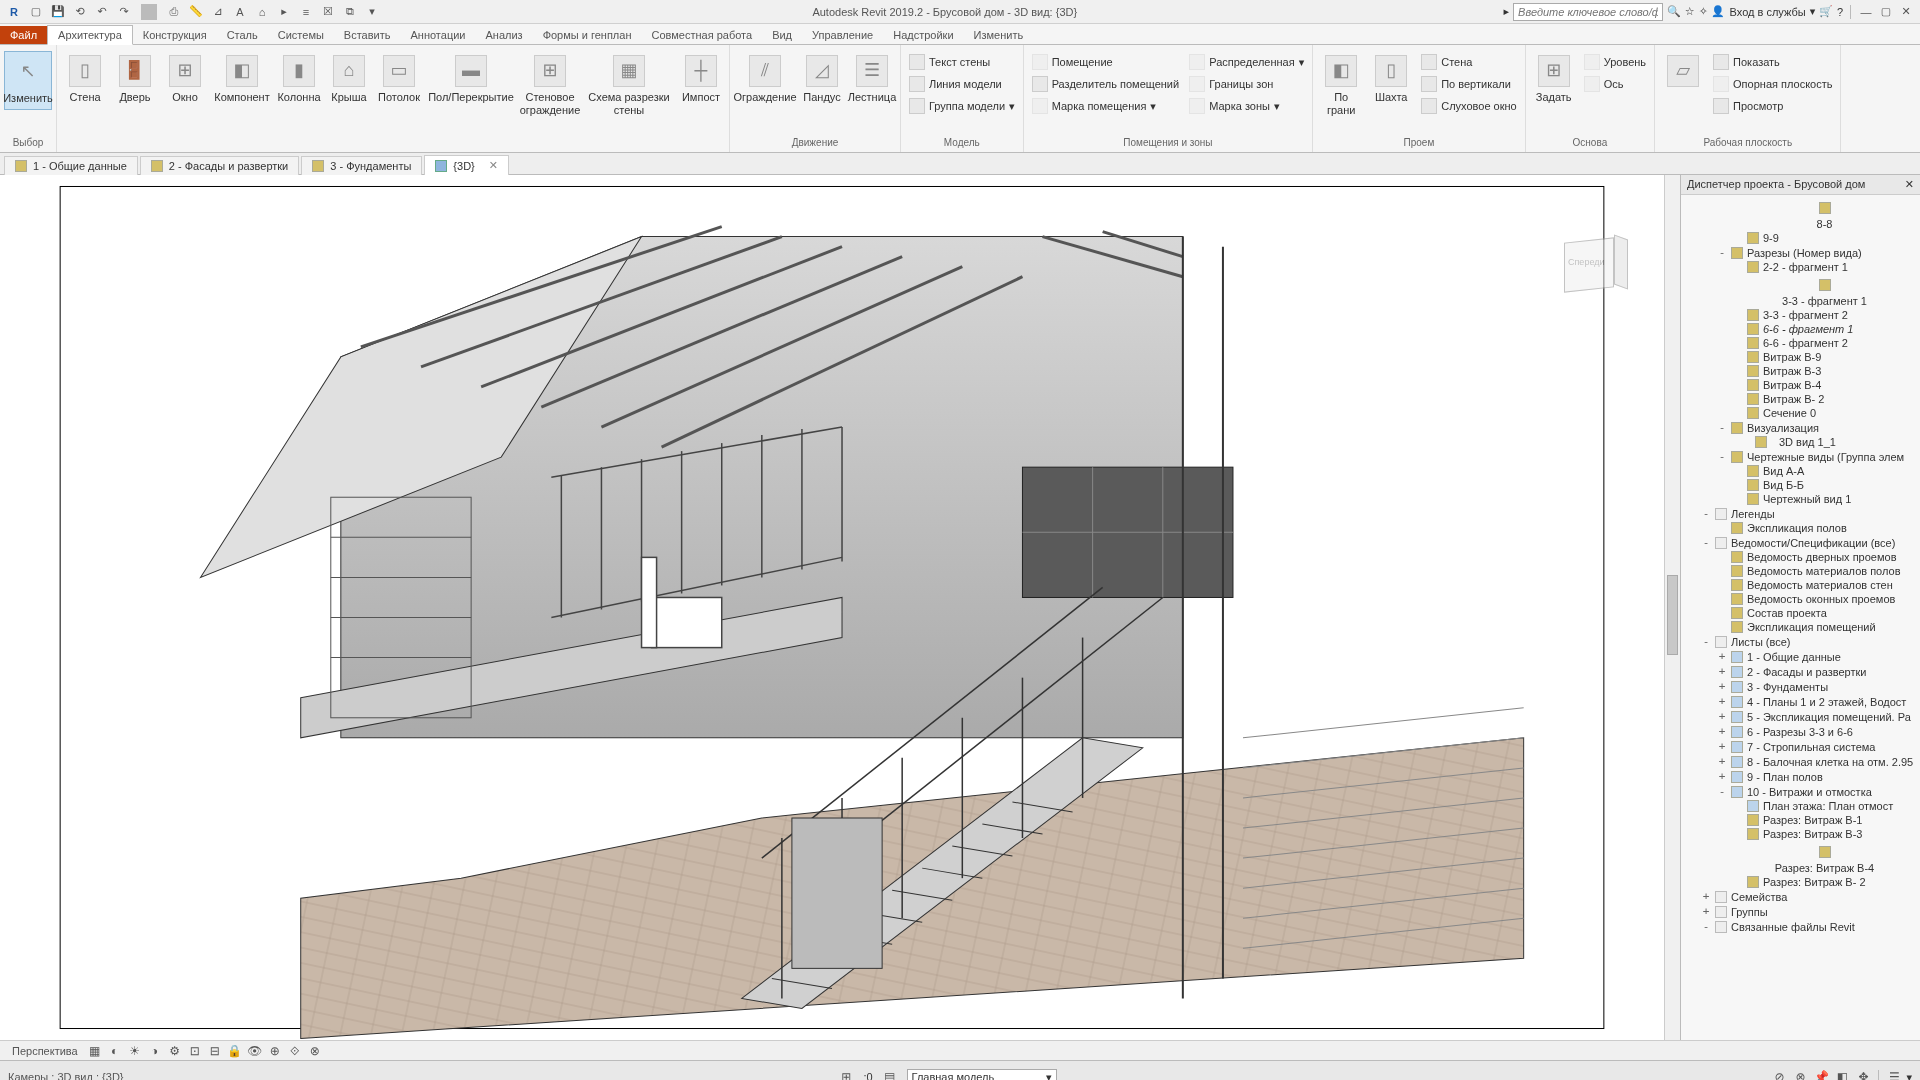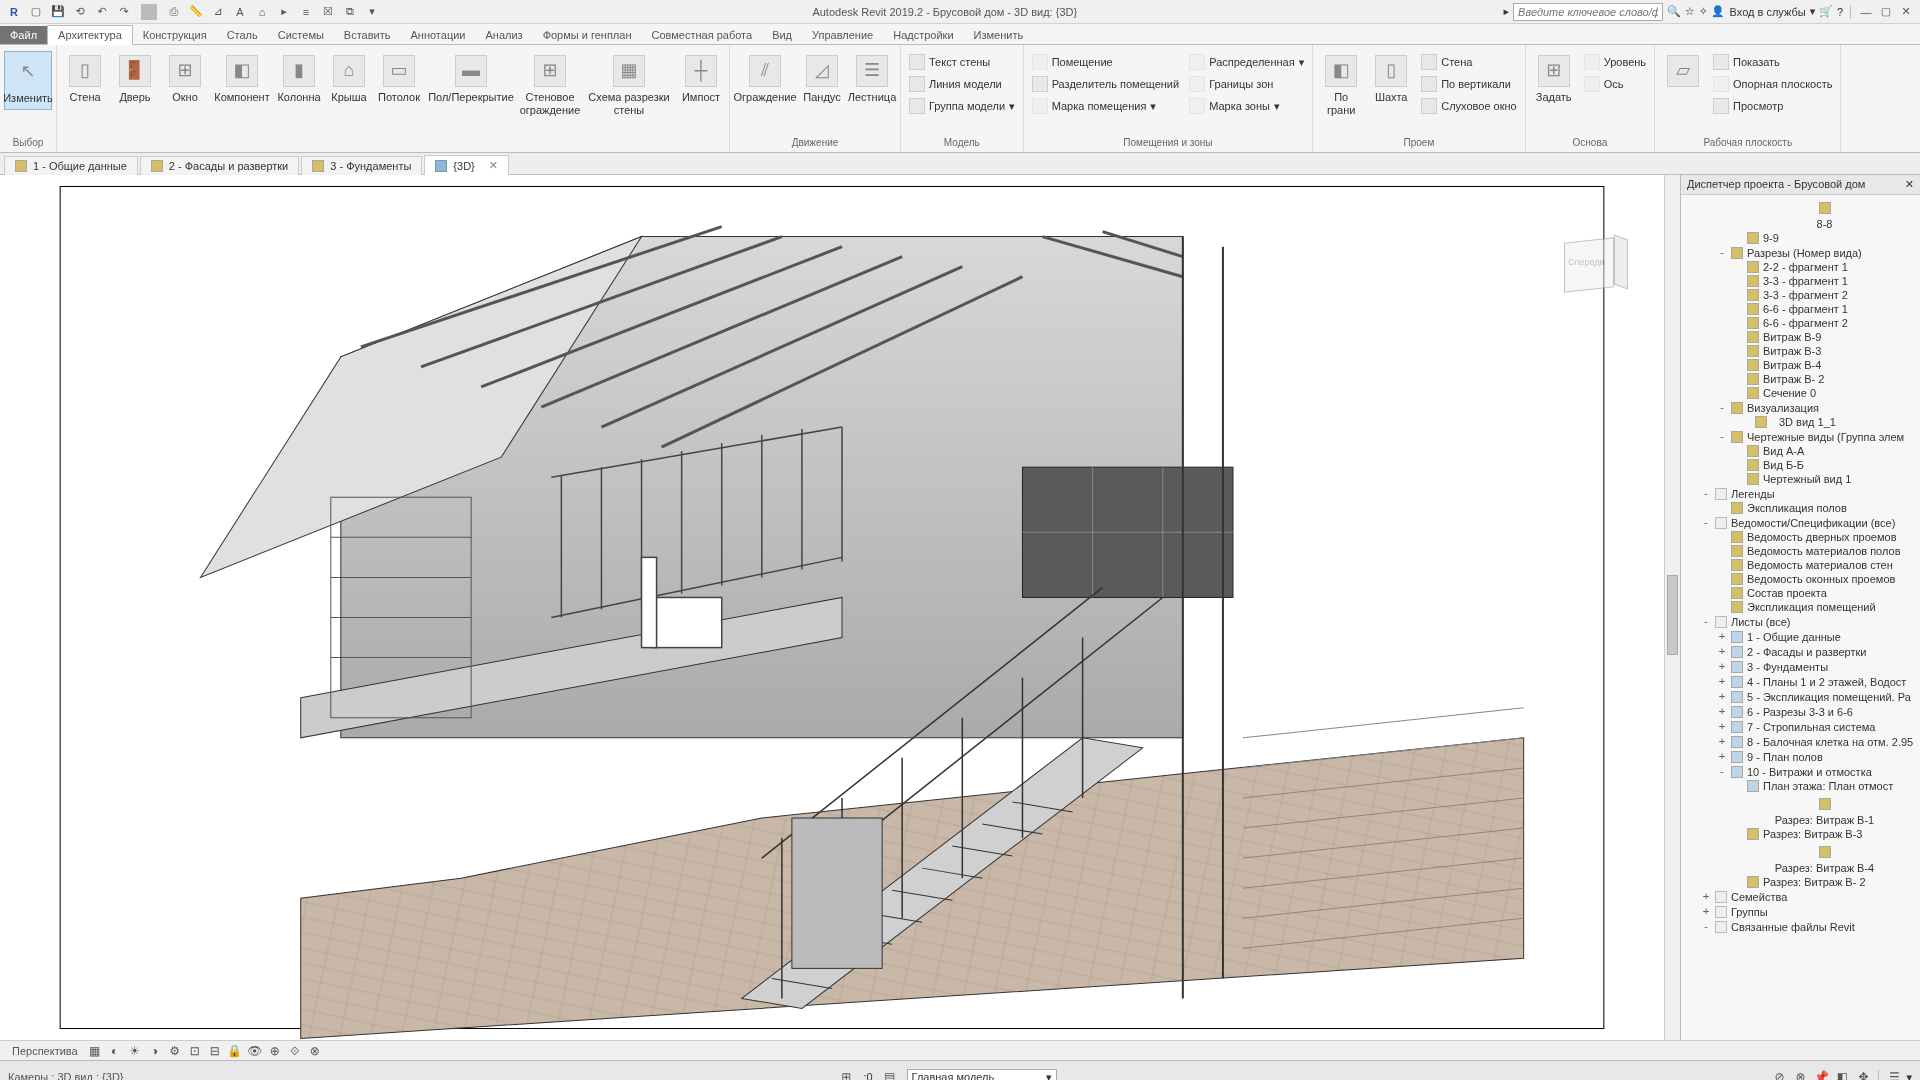--- a/index.html
+++ b/index.html
@@ -6,21 +6,21 @@
 body{width:1920px;height:1080px;background:#fff;overflow:hidden;position:relative}
 .titlebar{height:24px;background:#f0f0f0;display:flex;align-items:center;border-bottom:1px solid #d0d0d0}
 .titlebar .qat{display:flex;gap:6px;padding:0 6px;align-items:center}
 .titlebar .qat span{width:16px;height:16px;display:flex;align-items:center;justify-content:center;color:#555;cursor:pointer}
 .titlebar .title{flex:1;text-align:center;color:#555}
 .titlebar .right{display:flex;align-items:center;gap:4px;padding-right:6px}
 .searchbox{width:150px;height:18px;border:1px solid #aaa;background:#fff;padding:0 4px;font-style:italic;color:#999}
 .winbtn{width:16px;height:16px;display:flex;align-items:center;justify-content:center;color:#555;cursor:pointer}
 .ribbon-tabs{height:21px;background:#f5f5f5;display:flex;align-items:flex-end;border-bottom:1px solid #bbb}
 .rtab{padding:3px 10px;color:#555;cursor:pointer}
-.rtab.file{background:#737373;color:#fff;font-weight:normal}
+.rtab.file{background:#c2410c;color:#fff;font-weight:normal}
 .rtab.active{background:#fff;border:1px solid #bbb;border-bottom:1px solid #fff;position:relative;top:1px}
 .ribbon{height:108px;background:#f5f5f5;border-bottom:1px solid #bbb;display:flex}
 .rpanel{border-right:1px solid #ddd;display:flex;flex-direction:column;padding:2px 4px}
 .rpanel .body{flex:1;display:flex;align-items:flex-start;gap:2px;padding-top:4px}
 .rpanel .label{text-align:center;color:#666;font-size:10px;padding:2px 0}
 .bigbtn{display:flex;flex-direction:column;align-items:center;justify-content:flex-start;width:62px;padding:4px 2px;cursor:pointer;text-align:center;line-height:1.2}
 .bigbtn.narrow{width:48px}
 .bigbtn.wide{width:92px}
 .bigbtn .ico{width:32px;height:32px;background:#e8e8e8;border:1px solid #ccc;margin-bottom:4px;display:flex;align-items:center;justify-content:center;color:#888;font-size:18px}
 .bigbtn.modify{background:#cfe5f5;border:1px solid #8ab6d6}
@@ -490,31 +490,31 @@
         <div class="tnode" style="padding-left: 36px;">
           <span class="exp">-</span>
           <span class="tico"></span>
           <span>Разрезы (Номер вида)</span>
         </div>
         <div class="tnode" style="padding-left: 52px;">
           <span class="exp"></span>
           <span class="tico"></span>
           <span>2-2 - фрагмент 1</span>
         </div>
-        <div class="tnode" style="padding-left: 52px;">
+        <div class="tnode" style="padding-left: 52px; flex-direction: column;">
           <span class="exp"></span>
           <span class="tico"></span>
           <span>3-3 - фрагмент 1</span>
         </div>
         <div class="tnode" style="padding-left: 52px;">
           <span class="exp"></span>
           <span class="tico"></span>
           <span>3-3 - фрагмент 2</span>
         </div>
-        <div class="tnode" style="padding-left: 52px;">
+        <div class="tnode" style="padding-left: 52px; font-style: italic;">
           <span class="exp"></span>
           <span class="tico"></span>
           <span>6-6 - фрагмент 1</span>
         </div>
         <div class="tnode" style="padding-left: 52px;">
           <span class="exp"></span>
           <span class="tico"></span>
           <span>6-6 - фрагмент 2</span>
         </div>
         <div class="tnode" style="padding-left: 52px;">
@@ -670,21 +670,21 @@
         <div class="tnode sheet" style="padding-left: 36px;">
           <span class="exp">-</span>
           <span class="tico"></span>
           <span>10 - Витражи и отмостка</span>
         </div>
         <div class="tnode sheet" style="padding-left: 52px;">
           <span class="exp"></span>
           <span class="tico"></span>
           <span>План этажа: План отмост</span>
         </div>
-        <div class="tnode" style="padding-left: 52px; flex-direction: column;">
+        <div class="tnode" style="padding-left: 52px;">
           <span class="exp"></span>
           <span class="tico"></span>
           <span>Разрез: Витраж В-1</span>
         </div>
         <div class="tnode" style="padding-left: 52px;">
           <span class="exp"></span>
           <span class="tico"></span>
           <span>Разрез: Витраж В-3</span>
         </div>
         <div class="tnode" style="padding-left: 52px; flex-direction: column;">

